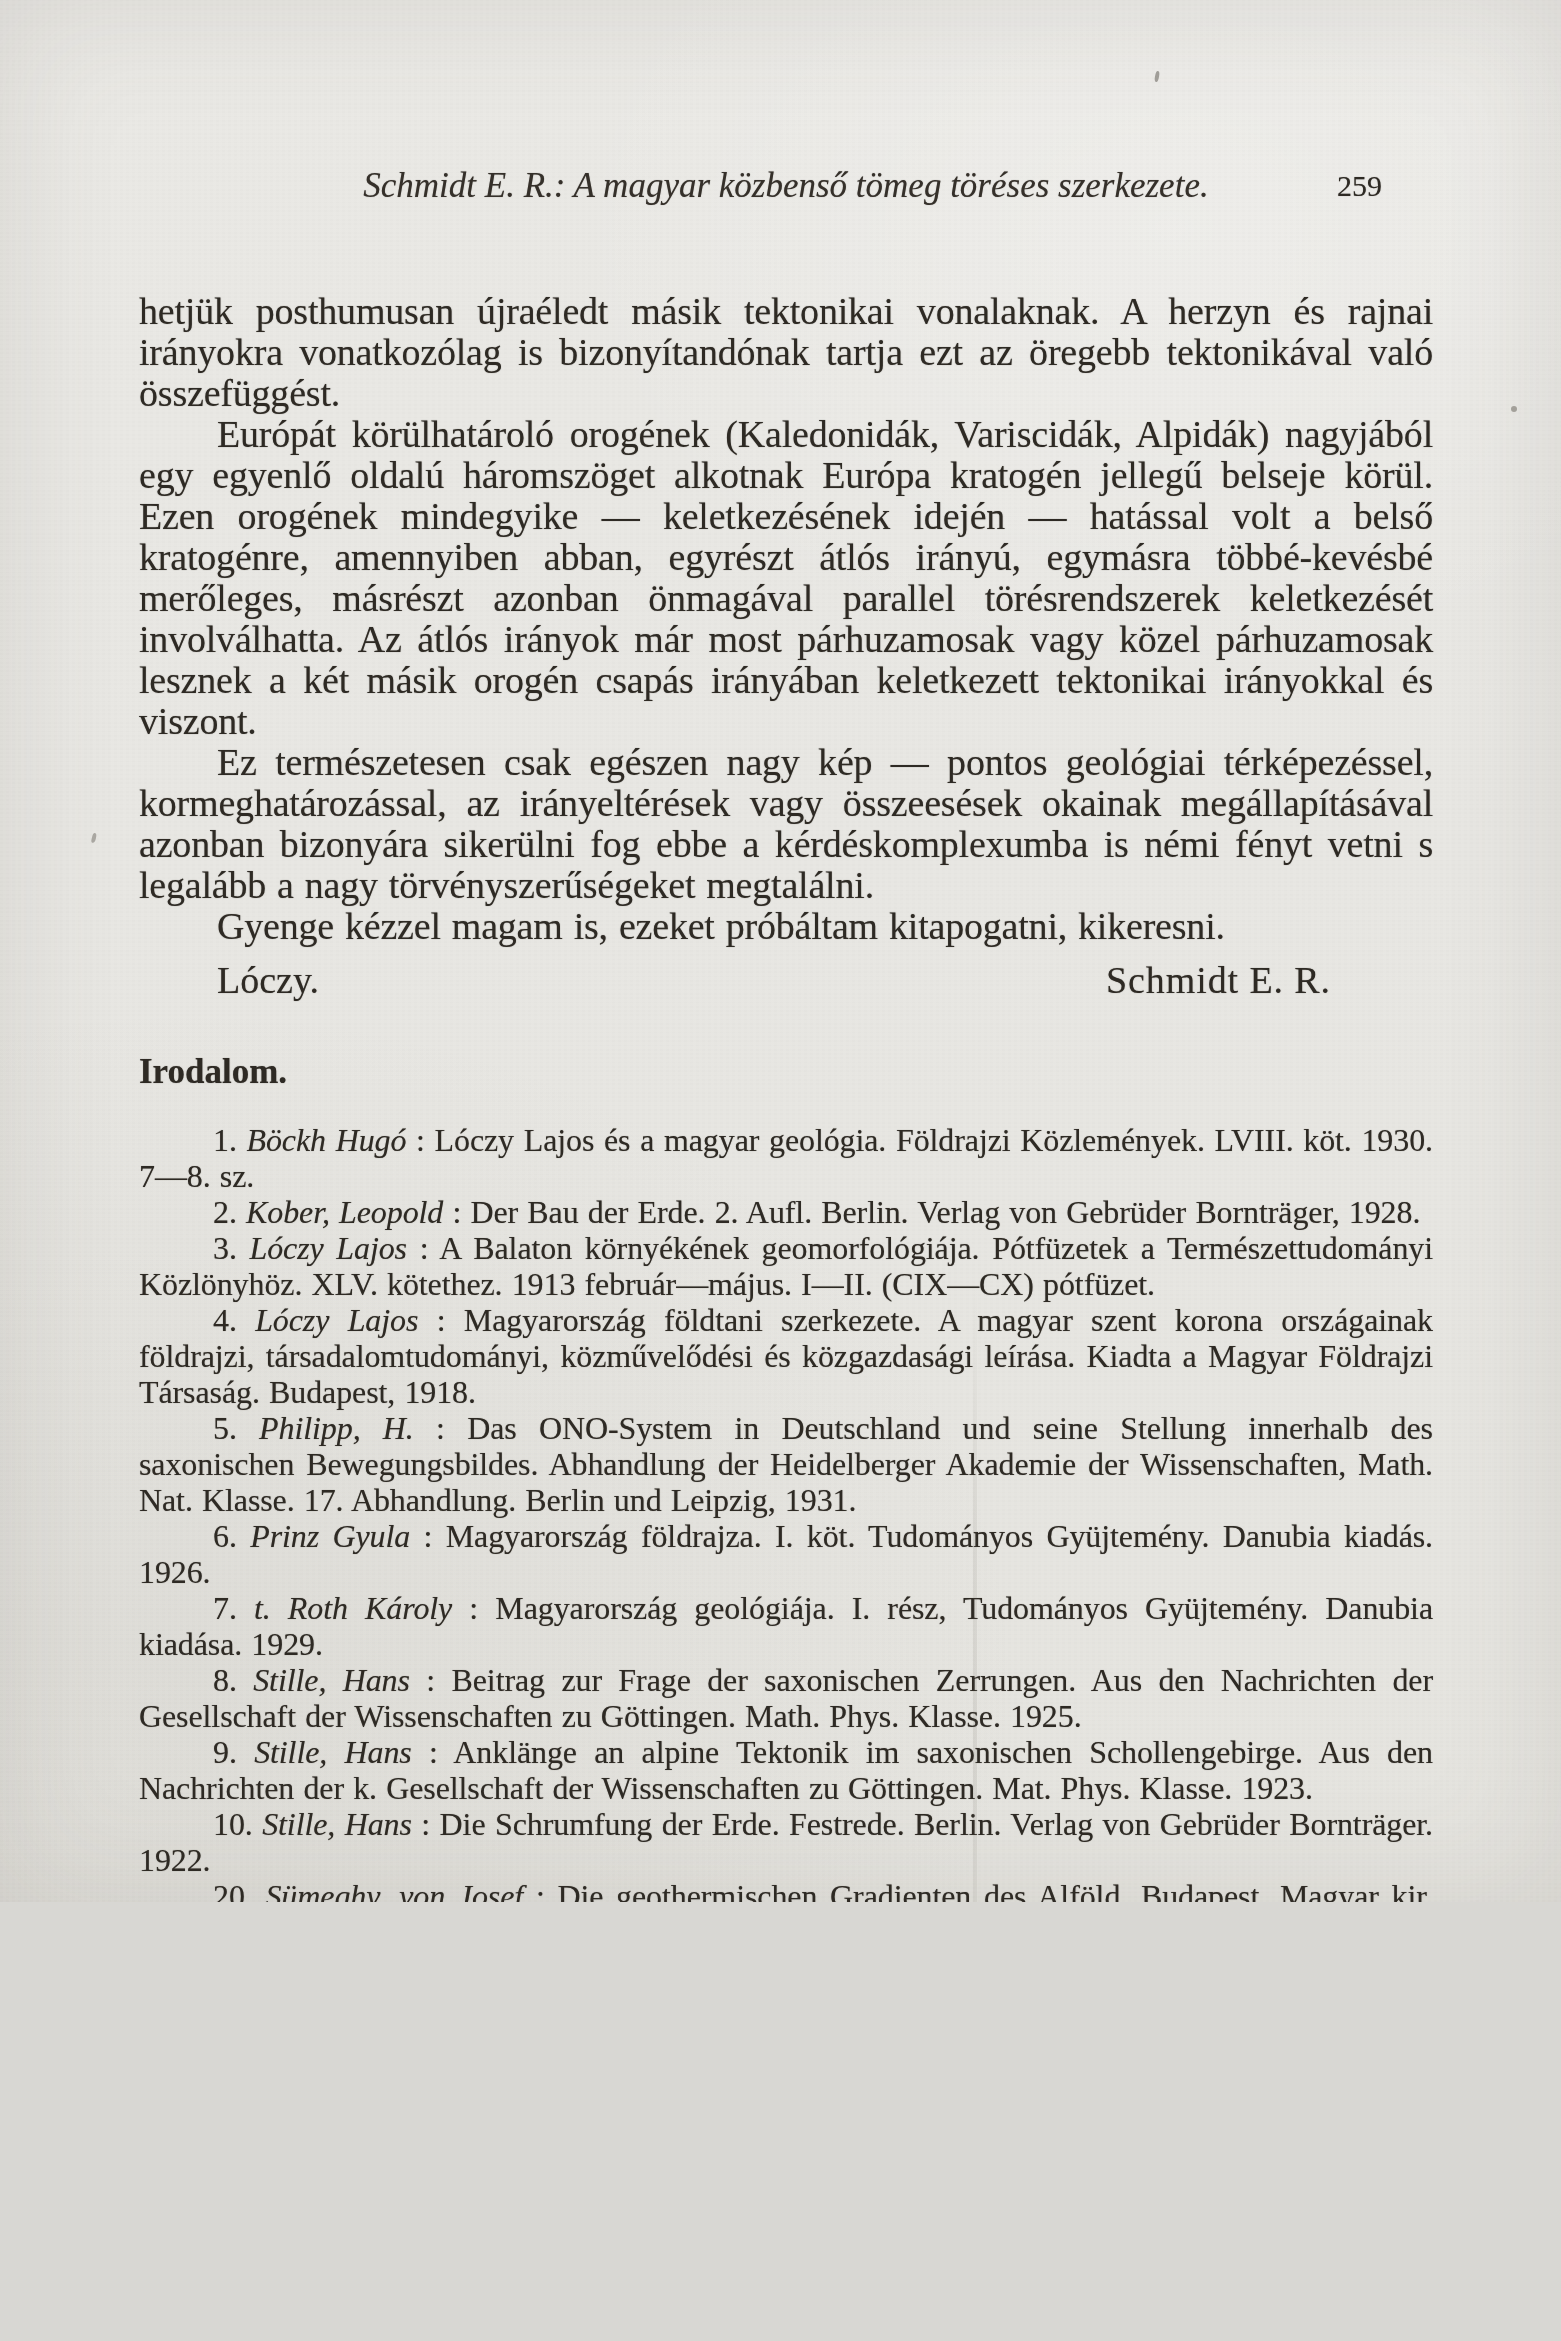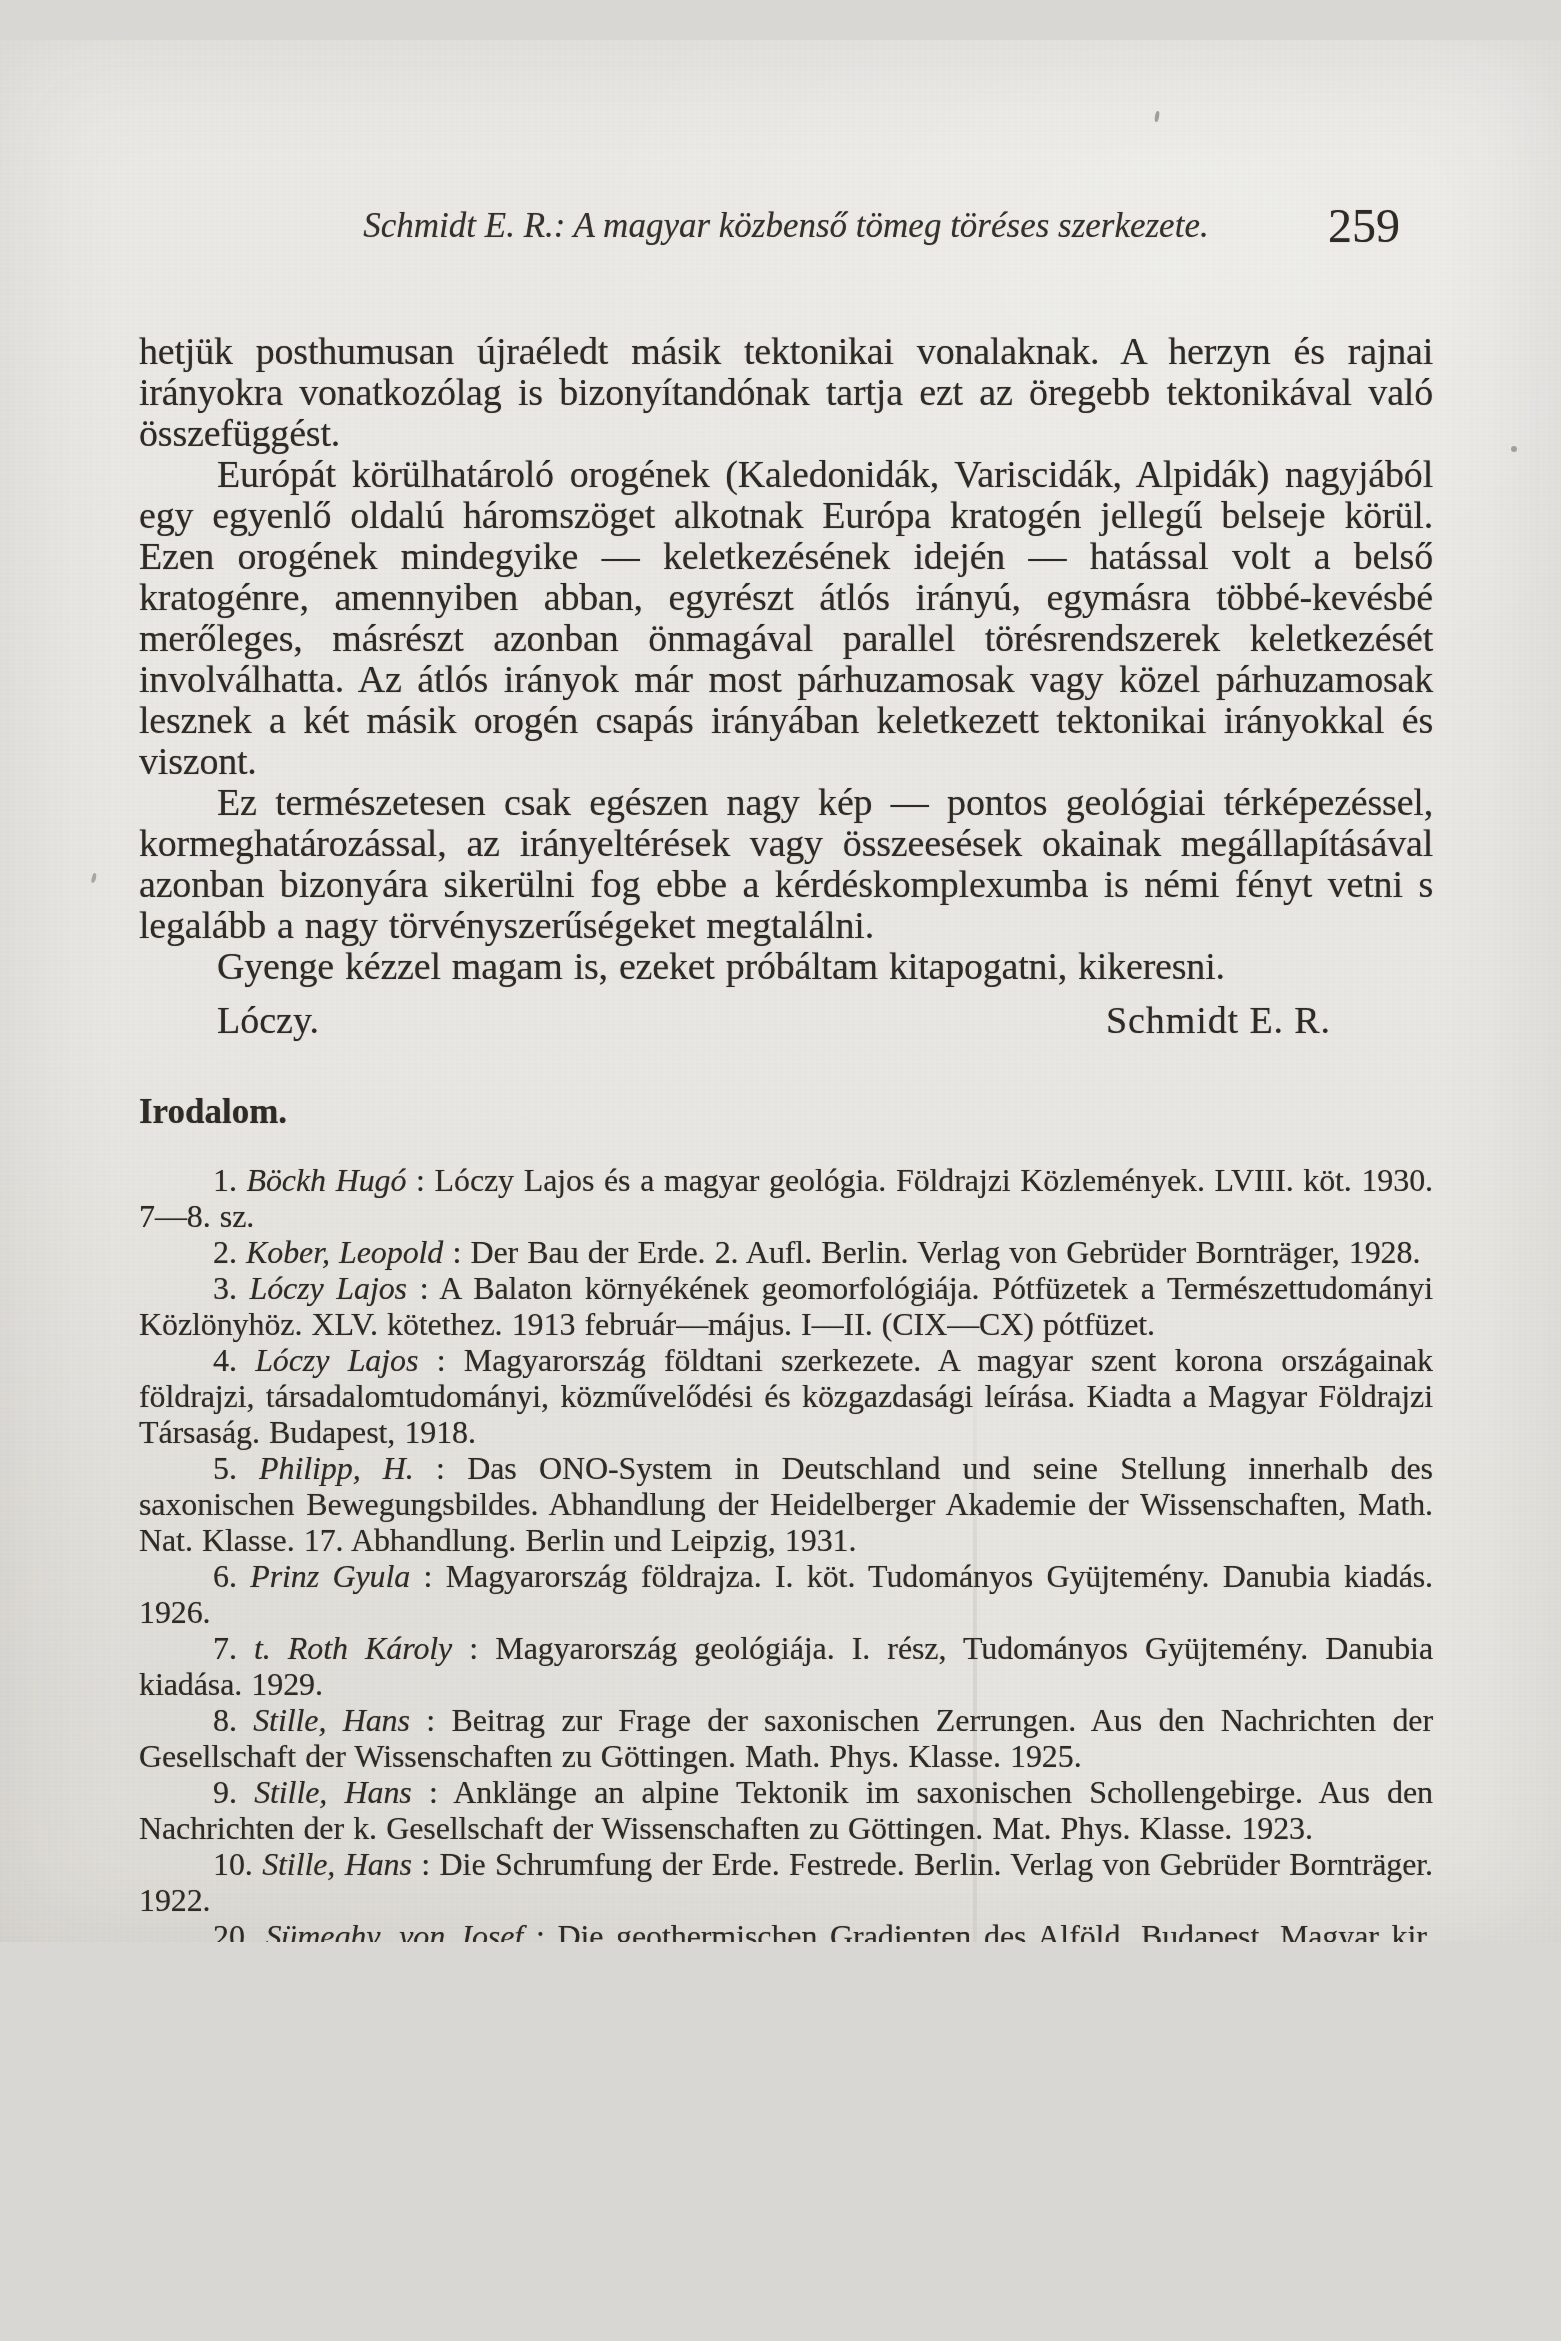--- a/index.html
+++ b/index.html
@@ -5,35 +5,34 @@
   html,body{margin:0;padding:0;background:#d8d7d3;}
   .page{
     position:relative;width:1561px;height:1902px;overflow:hidden;
     background:
       radial-gradient(1041px 781px at 75% 12%, rgba(255,255,255,.22), transparent 60%),
       radial-gradient(1301px 1041px at 12% 88%, rgba(115,110,100,.07), transparent 65%),
       linear-gradient(180deg,#eae9e5 0%,#e8e7e3 45%,#e5e4df 100%);
     box-shadow:inset 0 0 121px rgba(90,85,75,.13);
     font-family:"Liberation Serif","DejaVu Serif",serif;
     color:#2e2a24;
-    margin-top:40px;
   }
   .grain{
     position:absolute;inset:0;pointer-events:none;opacity:.5;
     background:
       repeating-linear-gradient(0deg, rgba(0,0,0,.012) 0 1.7px, transparent 1.7px 4.3px),
       repeating-linear-gradient(90deg, rgba(0,0,0,.010) 0 2.6px, transparent 2.6px 6px);
   }
   .running-header{position:absolute;top:163px;left:139px;width:1294px;height:45px;}
   .running-title{
     display:block;text-align:center;font-style:italic;font-size:35px;line-height:45px;
     color:#35302a;text-shadow:0 0 1px rgba(47,43,38,.45);
   }
   .page-number{
-    position:absolute;right:33px;top:0;font-size:48px;line-height:45px;font-style:normal;
+    position:absolute;right:51px;top:0;font-size:30px;line-height:45px;font-style:normal;
     text-shadow:0 0 1px rgba(47,43,38,.45);
   }
   .text-block{position:absolute;left:139px;top:291px;width:1294px;}
   .body-par{
     margin:0;font-size:38px;line-height:41px;text-align:justify;text-indent:78px;
     word-spacing:1.7px;letter-spacing:-0.2px;
     text-shadow:0 0 1.1px rgba(46,42,36,.5);
   }
   .body-par.noindent{text-indent:0;}
   .signature-row{

